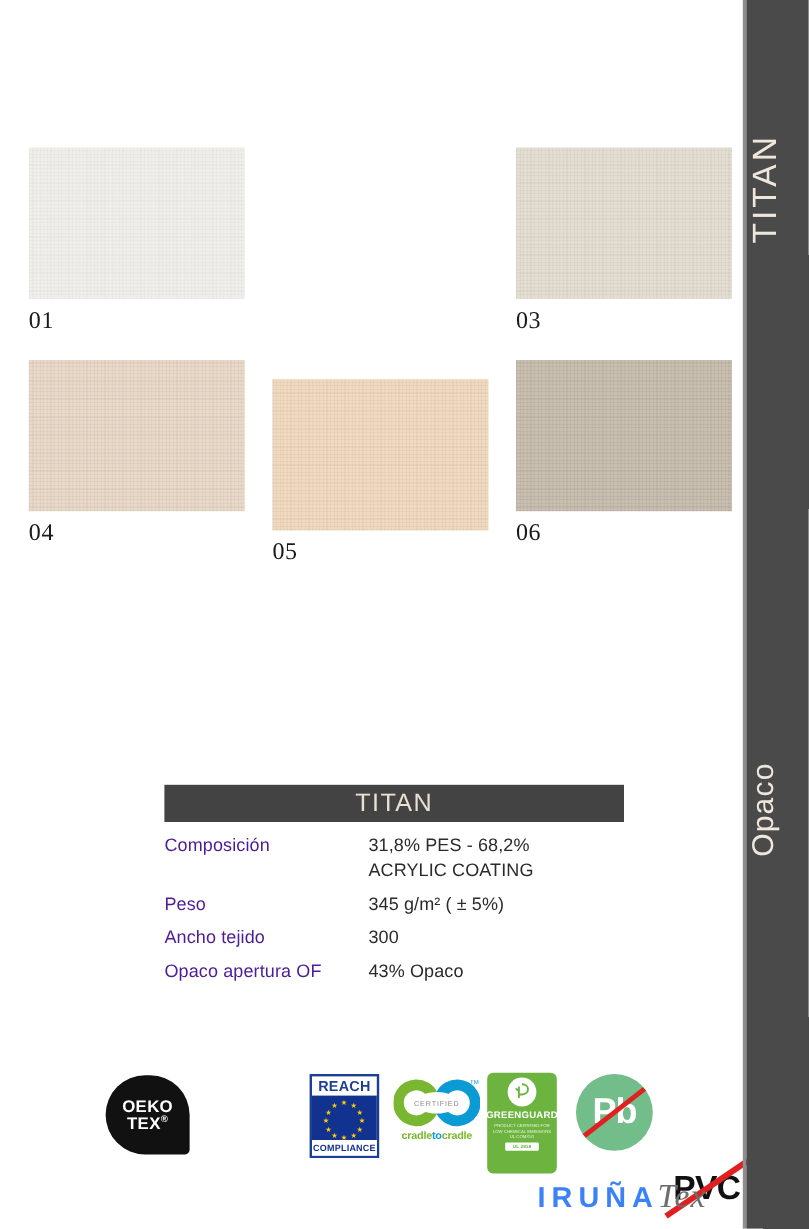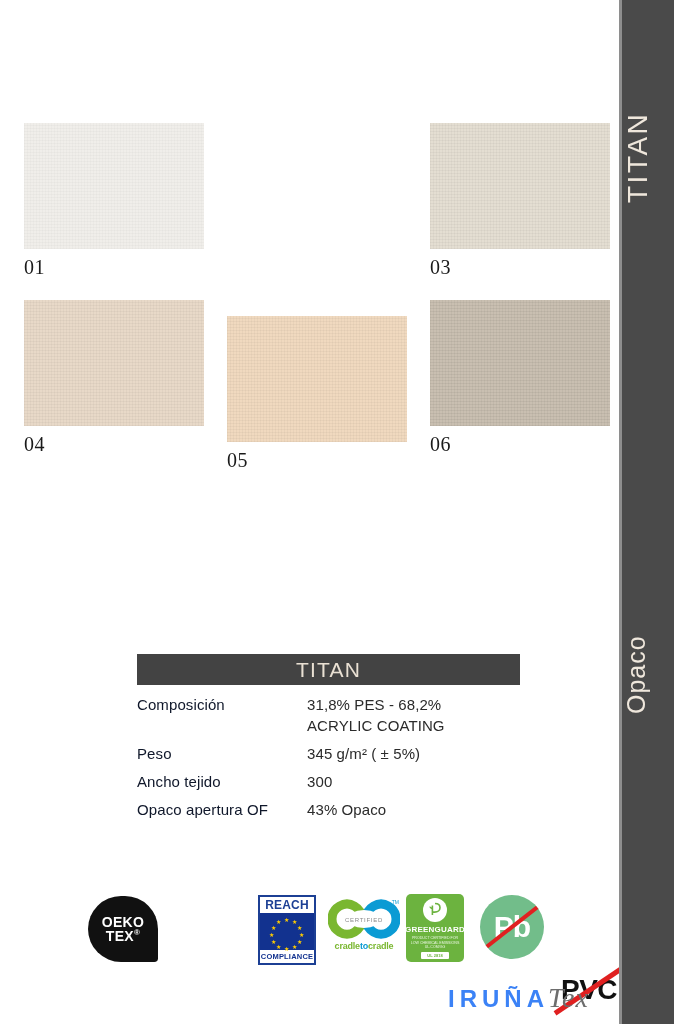--- a/index.html
+++ b/index.html
@@ -53,21 +53,21 @@
     height:31px;background:#434343;
     display:flex;align-items:center;justify-content:center;
   }
   .spec-header-title{
     color:#e9e0d3;font-size:21px;font-weight:400;letter-spacing:1.2px;
   }
   .spec-body{padding-top:9px;}
   .spec-row{display:flex;align-items:flex-start;margin-bottom:7px;}
   .spec-label{
     width:170px;flex:0 0 170px;
-    font-size:15px;color:#0f172a;line-height:21px;letter-spacing:0.1px;
+    font-size:15px;color:#4c1d95;line-height:21px;letter-spacing:0.1px;
   }
   .spec-value{
     font-size:15px;color:#2b2b2b;line-height:21px;letter-spacing:0.1px;
     white-space:pre-line;
   }
 
   
   .certs{position:absolute;left:88px;top:894px;width:460px;height:72px;}
   .cert{position:absolute;top:0;}
 
@@ -107,21 +107,21 @@
   .c2c-mark{position:relative;width:72px;height:42px;}
   .c2c-text{
     text-align:center;font-size:9px;font-weight:bold;margin-top:1px;letter-spacing:-0.2px;
   }
   .c2c-green{color:#7ab730;}
   .c2c-blue{color:#0b9bd4;}
   .c2c-tm{position:absolute;right:1px;top:1px;font-size:5px;color:#0b9bd4;}
 
   
   .gg{
-    left:318px;top:0;width:58px;height:68px;background:#6cb33f;border-radius:5px;
+    left:318px;top:0;width:58px;height:84px;background:#6cb33f;border-radius:5px;
     display:flex;flex-direction:column;align-items:center;padding-top:4px;
     box-sizing:border-box;
   }
   .gg-emblem{
     width:24px;height:24px;border-radius:50%;background:#fff;
     display:flex;align-items:center;justify-content:center;
   }
   .gg-name{color:#fff;font-size:8px;font-weight:bold;margin-top:3px;letter-spacing:0.2px;}
   .gg-sub{color:#eaf6e2;font-size:3.6px;line-height:4.6px;text-align:center;margin-top:2px;width:50px;}
   .gg-tag{

